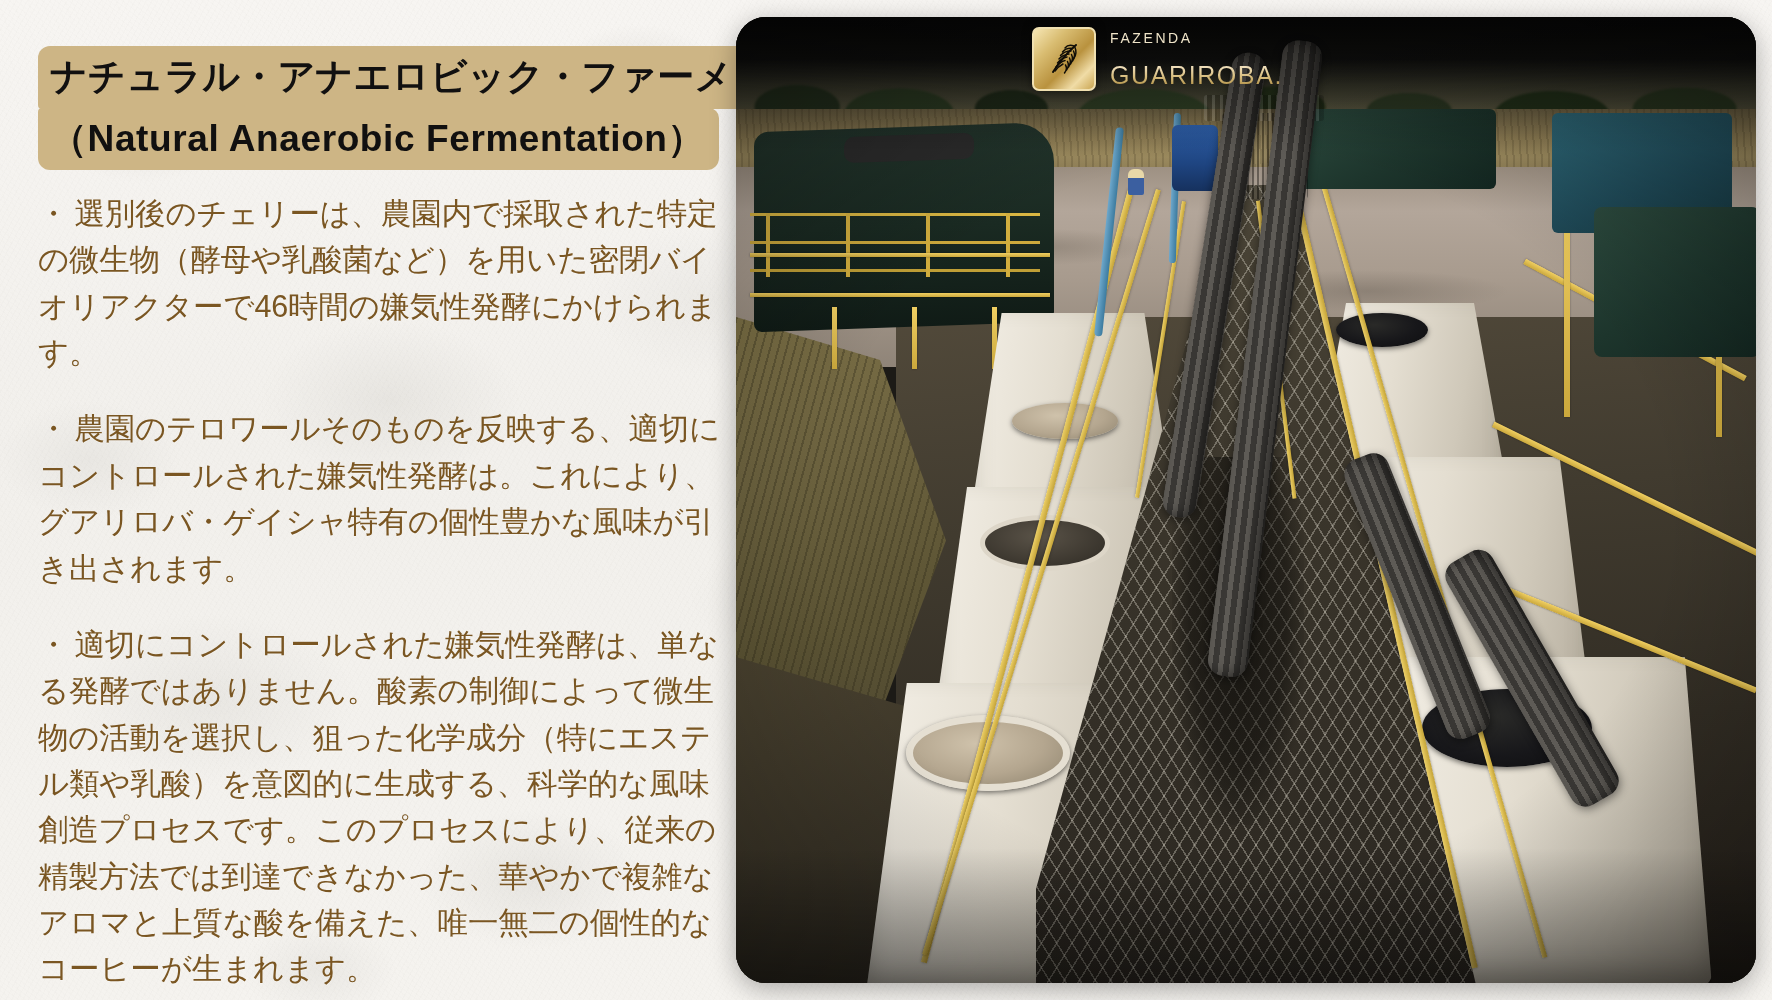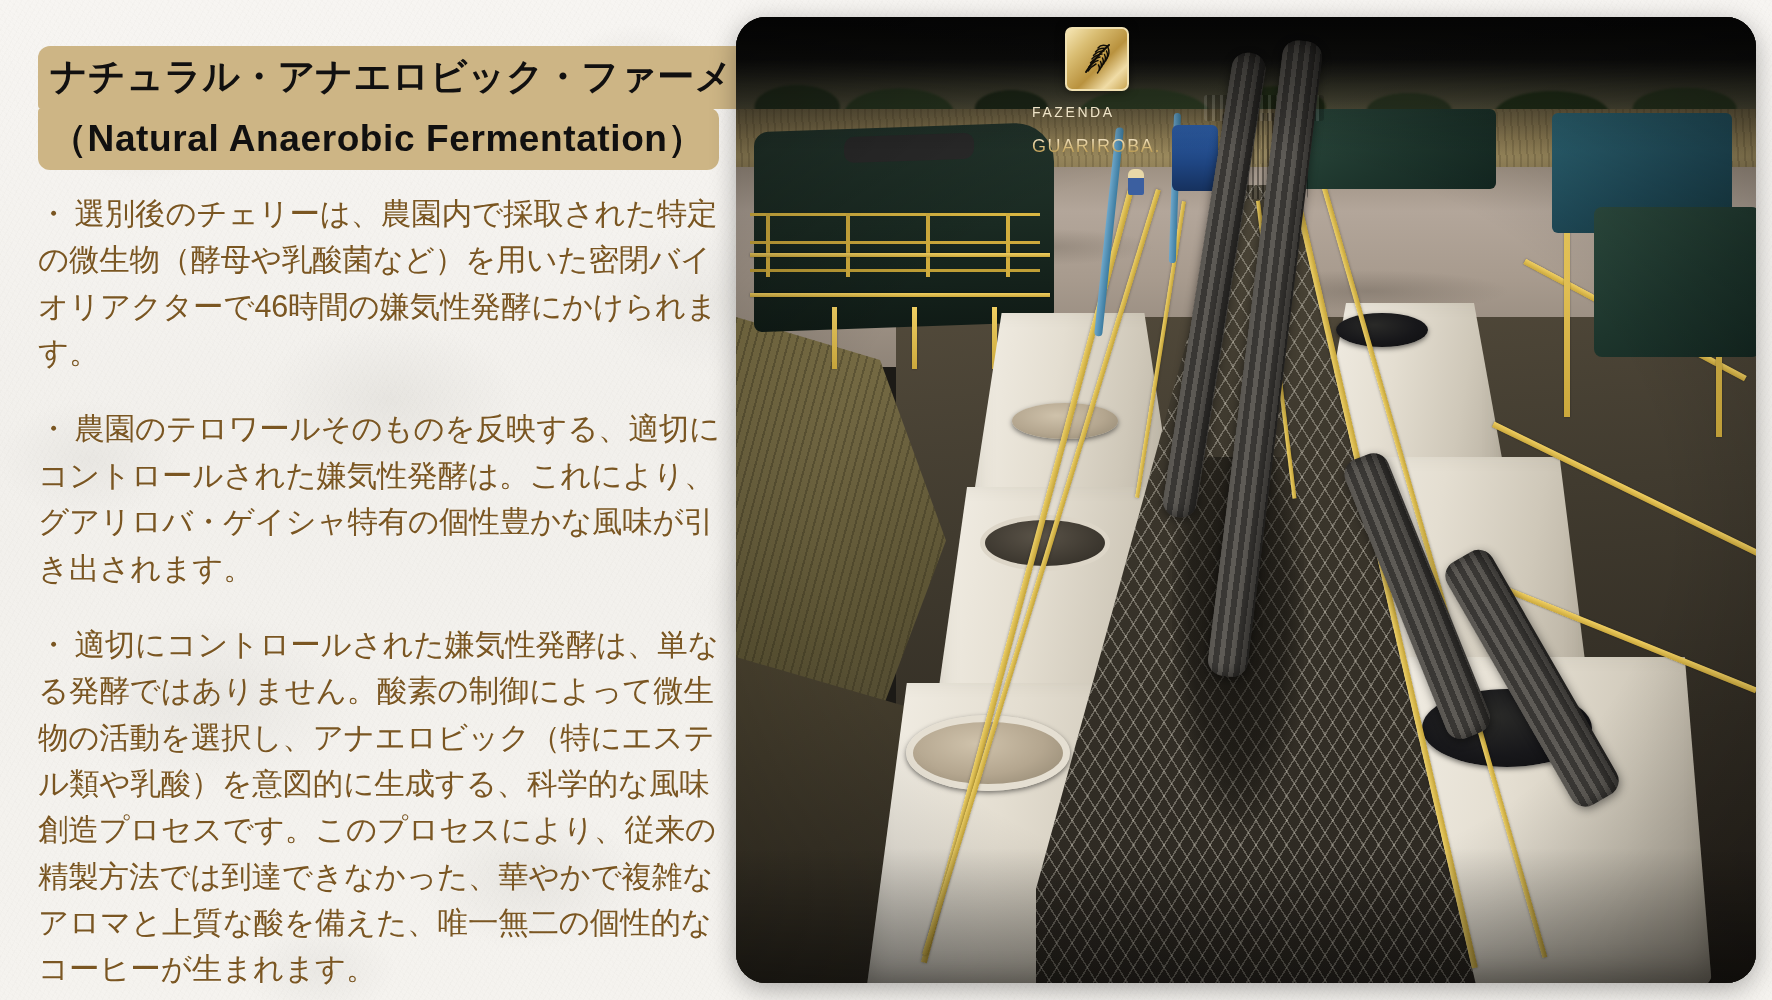--- a/index.html
+++ b/index.html
@@ -305,39 +305,38 @@
   }
 
   
   .logo {
     position: absolute;
     left: 296px; top: 10px;
     display: flex;
     align-items: center;
     gap: 14px;
     z-index: 9;
-    flex-direction: column;
   }
   .logo-mark {
     width: 60px; height: 60px;
     border-radius: 7px;
     background: linear-gradient(135deg,#f6e6b4 0%,#d9bd72 28%,#b9923e 58%,#f0dca6 80%,#caa653 100%);
     border: 2.5px solid #f0e0b0;
     display: flex; align-items: center; justify-content: center;
     box-shadow: 0 0 10px rgba(0,0,0,0.55);
   }
   .logo-text { line-height: 1; }
   .logo-fazenda {
     color: #efe4c8;
     font-size: 14px;
     letter-spacing: 2.6px;
     margin-bottom: 4px;
   }
   .logo-guariroba {
-    font-size: 18px;
+    font-size: 25px;
     letter-spacing: 1.6px;
     background: linear-gradient(180deg,#f7ead0 0%,#d8bd7e 55%,#a8873c 100%);
     -webkit-background-clip: text;
     background-clip: text;
     color: transparent;
     margin-top: 18px;
   }
 </style>
 </head>
 <body>
@@ -353,21 +352,21 @@
     </div>
 
     <div class="body-block">
       <p class="para">
         <span class="bullet">・</span><span>選別後のチェリーは、農園内で採取された特定の微生物（酵母や乳酸菌など）を用いた密閉バイオリアクターで46時間の嫌気性発酵にかけられます。</span>
       </p>
       <p class="para">
         <span class="bullet">・</span><span>農園のテロワールそのものを反映する、適切にコントロールされた嫌気性発酵は。これにより、グアリロバ・ゲイシャ特有の個性豊かな風味が引き出されます。</span>
       </p>
       <p class="para">
-        <span class="bullet">・</span><span>適切にコントロールされた嫌気性発酵は、単なる発酵ではありません。酸素の制御によって微生物の活動を選択し、アナエロビック（特にエステル類や乳酸）を意図的に生成する、科学的な風味創造プロセスです。このプロセスにより、従来の精製方法では到達できなかった、華やかで複雑なアロマと上質な酸を備えた、唯一無二の個性的なコーヒーが生まれます。</span>
+        <span class="bullet">・</span><span>適切にコントロールされた嫌気性発酵は、単なる発酵ではありません。酸素の制御によって微生物の活動を選択し、狙った化学成分（特にエステル類や乳酸）を意図的に生成する、科学的な風味創造プロセスです。このプロセスにより、従来の精製方法では到達できなかった、華やかで複雑なアロマと上質な酸を備えた、唯一無二の個性的なコーヒーが生まれます。</span>
       </p>
     </div>
   </div>
 
   <div class="photo-frame">
     <div class="photo">
 
       <div class="sky"></div>
       <div class="treeline"></div>
       <div class="dry-grass-band"></div>

